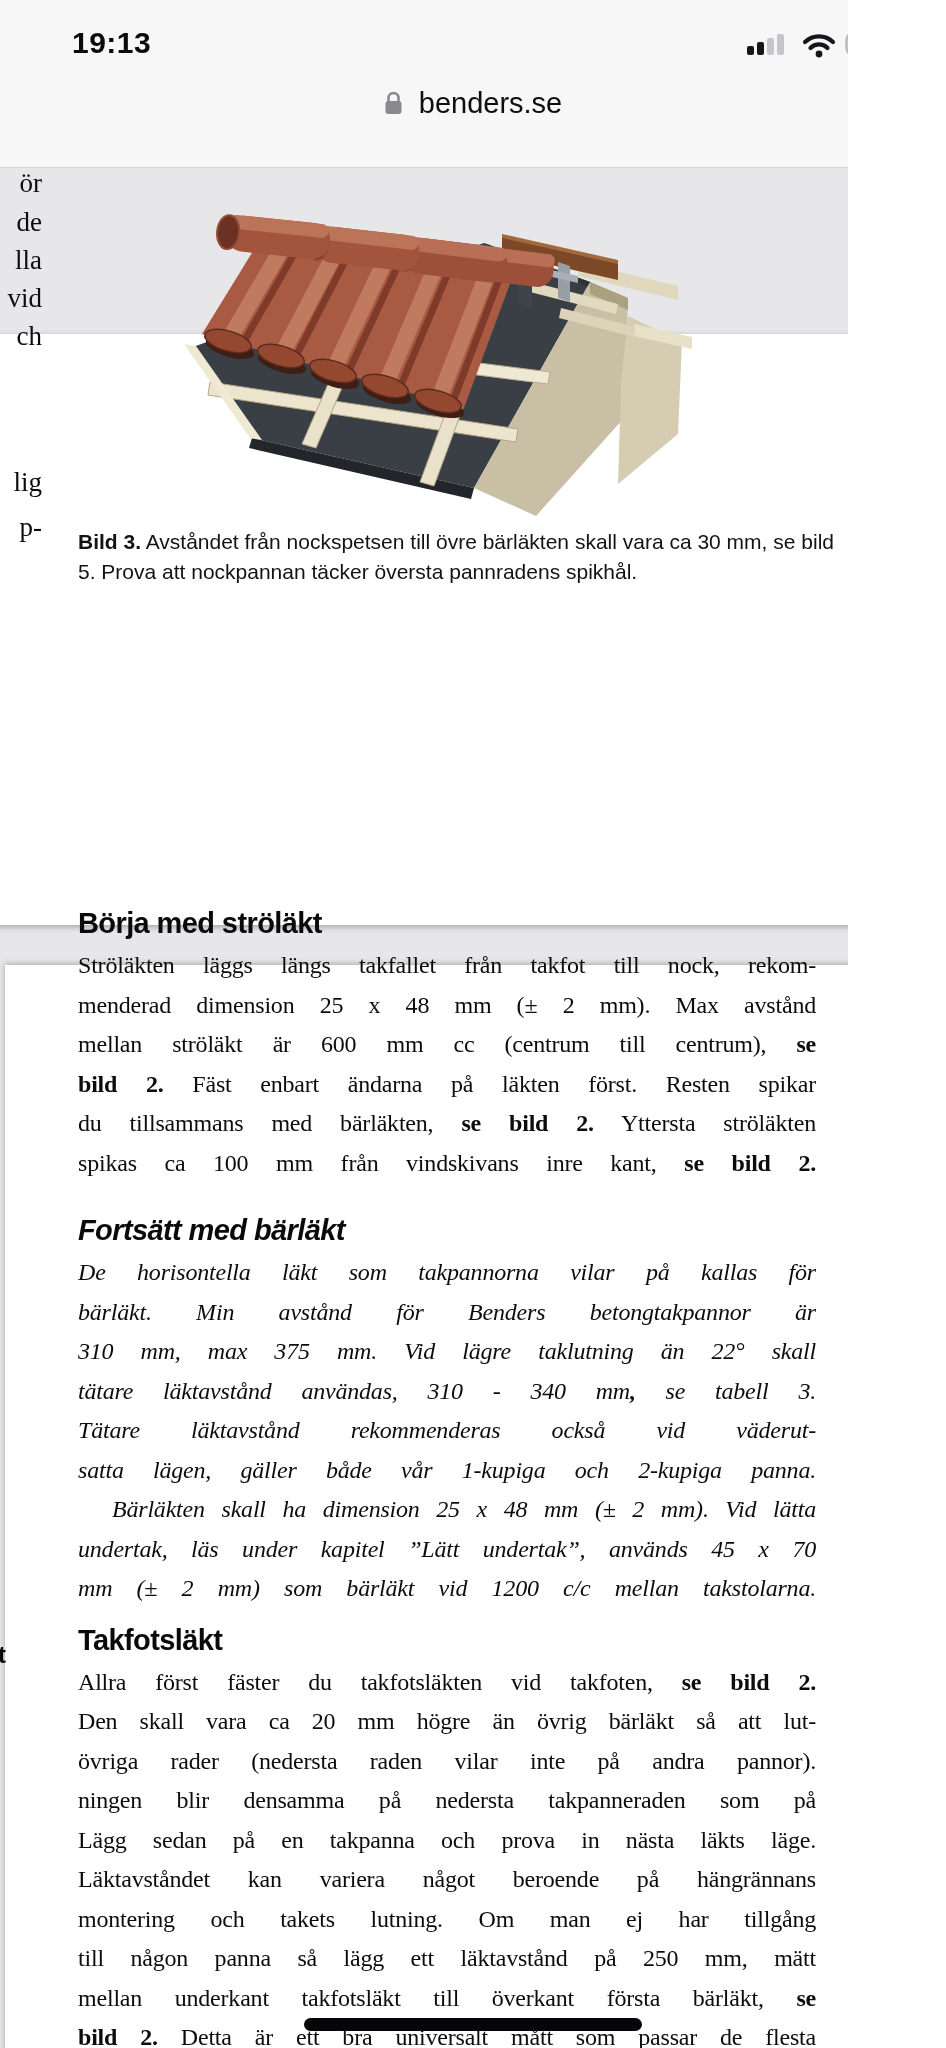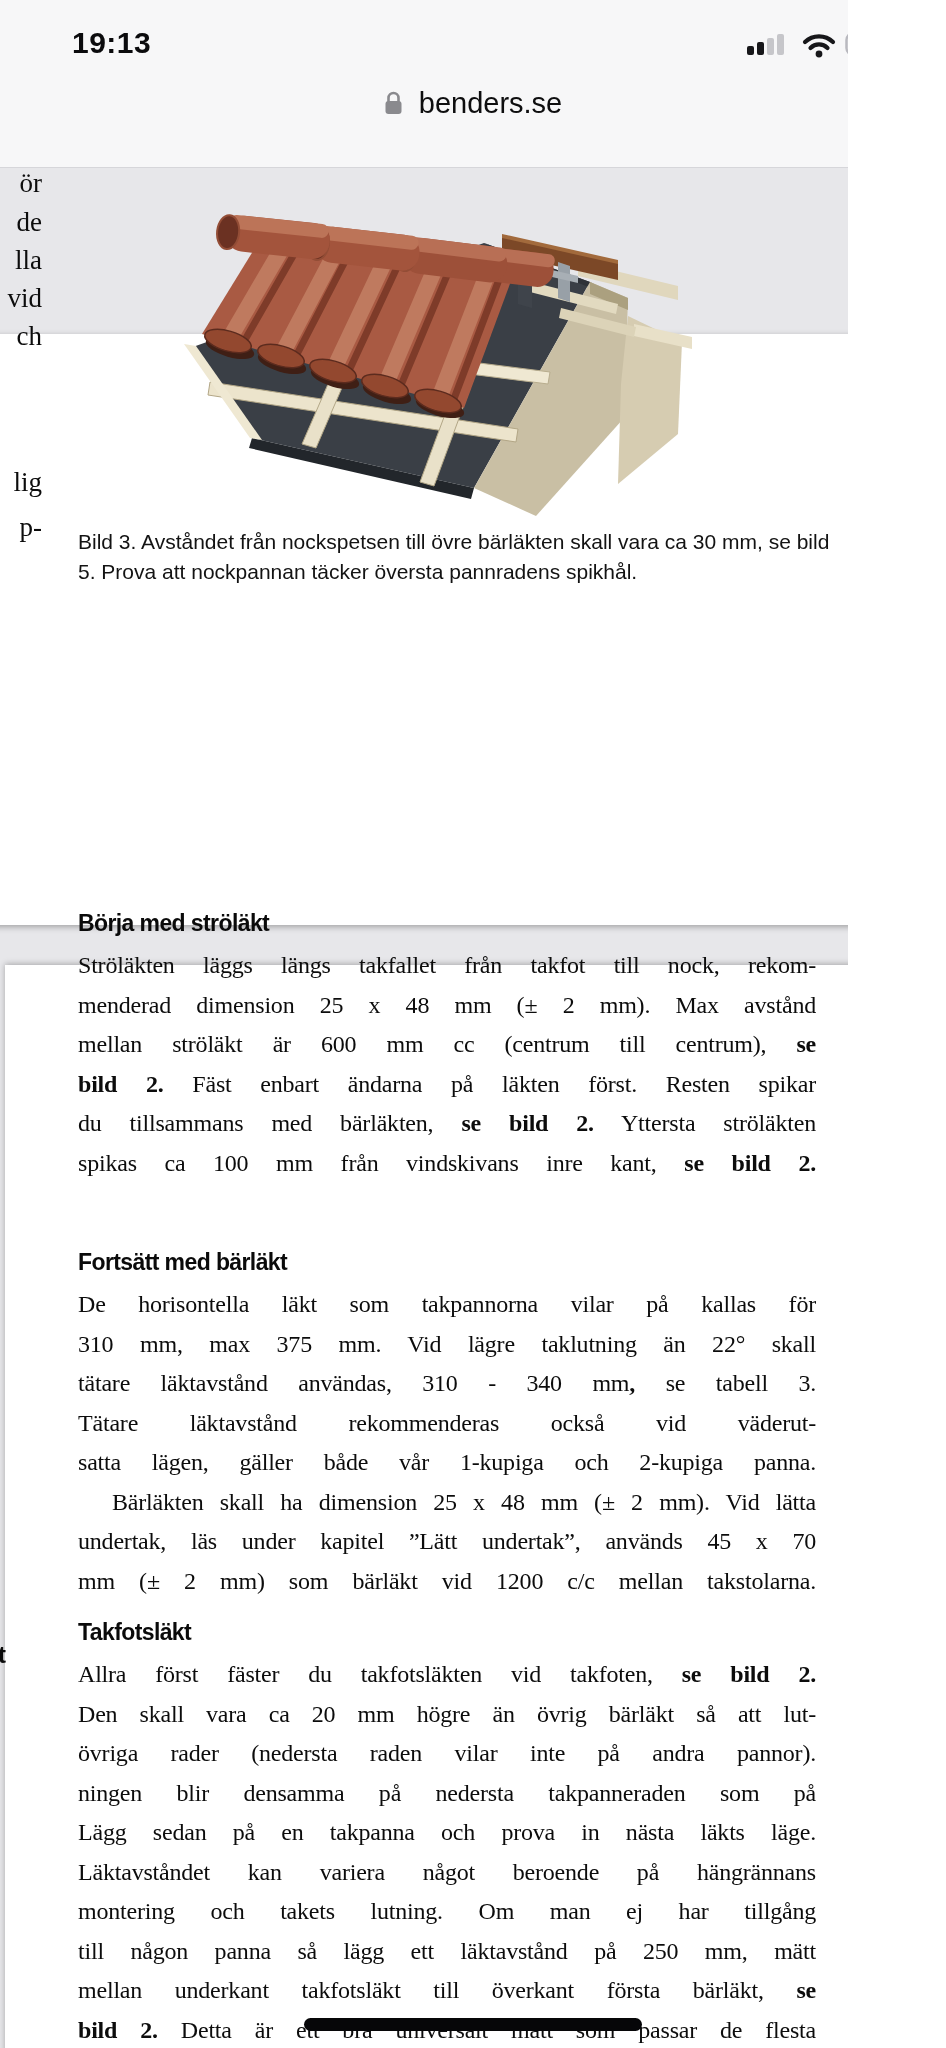--- a/index.html
+++ b/index.html
@@ -20,26 +20,26 @@
   
   .frag{position:absolute;left:-6px;width:48px;text-align:right;font-family:"Liberation Serif",serif;font-size:27px;color:#0c0c0c;line-height:34px;z-index:3;}
   .frag2{position:absolute;left:-2px;top:1641px;font-family:"Liberation Sans",sans-serif;font-weight:bold;font-size:24px;color:#0a0a0a;z-index:3;}
 
   
   .figure{position:absolute;left:166px;top:186px;width:530px;height:342px;z-index:2;}
 
   
   .caption{position:absolute;left:78px;top:527px;width:780px;z-index:2;}
   .cap-ln{height:30px;line-height:30px;font-family:"Liberation Sans",sans-serif;font-size:21px;color:#131313;}
-  .cap-ln .b{font-weight:normal;}
+  .cap-ln .b{font-weight:bold;}
 
   
   .content{position:absolute;left:78px;top:900px;width:738px;z-index:2;}
-  .sec-h{font-family:"Liberation Sans",sans-serif;font-weight:bold;font-size:23px;letter-spacing:-.6px;color:#0a0a0a;height:46px;line-height:46px;}
-  .section.s1{margin-top:56px;}
+  .sec-h{font-family:"Liberation Sans",sans-serif;font-weight:bold;font-size:29px;letter-spacing:-.6px;color:#0a0a0a;height:46px;line-height:46px;}
+  .section.s1{margin-top:24px;font-style:italic;}
   .section.s2{margin-top:8px;}
   .ln{height:39.5px;line-height:39.5px;text-align:justify;overflow:hidden;font-family:"Liberation Serif",serif;font-size:24px;color:#0c0c0c;letter-spacing:-.2px;word-spacing:-1px;}
   .ln::after{content:"";display:inline-block;width:100%;}
   .ln .b{font-weight:bold;}
   .ln.indent{text-indent:34px;}
 
   
   .home-indicator{position:absolute;left:304px;top:2018px;width:338px;height:13px;border-radius:7px;background:#060608;z-index:50;}
 </style>
 </head>
@@ -181,20 +181,21 @@
         <div class="ln"><span>Ströläkten läggs längs takfallet från takfot till nock, rekom-</span></div>
         <div class="ln"><span>menderad dimension 25 x 48 mm (± 2 mm). Max avstånd</span></div>
         <div class="ln"><span>mellan ströläkt är 600 mm cc (centrum till centrum), </span><span class="b">se</span></div>
         <div class="ln"><span class="b">bild 2.</span><span> Fäst enbart ändarna på läkten först. Resten spikar</span></div>
         <div class="ln"><span>du tillsammans med bärläkten, </span><span class="b">se bild 2.</span><span> Yttersta ströläkten</span></div>
         <div class="ln"><span>spikas ca 100 mm från vindskivans inre kant, </span><span class="b">se bild 2.</span></div>
       </div>
       <div class="section s1">
         <div class="sec-h">Fortsätt med bärläkt</div>
         <div class="ln"><span>De horisontella läkt som takpannorna vilar på kallas för</span></div>
+        <div class="ln"><span>bärläkt. Min avstånd för Benders betongtakpannor är</span></div>
         <div class="ln"><span>310 mm, max 375 mm. Vid lägre taklutning än 22° skall</span></div>
         <div class="ln"><span>tätare läktavstånd användas, 310 - 340 mm</span><span class="b">,</span><span> se tabell 3.</span></div>
         <div class="ln"><span>Tätare läktavstånd rekommenderas också vid väderut-</span></div>
         <div class="ln"><span>satta lägen, gäller både vår 1-kupiga och 2-kupiga panna.</span></div>
         <div class="ln indent"><span>Bärläkten skall ha dimension 25 x 48 mm (± 2 mm). Vid lätta</span></div>
         <div class="ln"><span>undertak, läs under kapitel ”Lätt undertak”, används 45 x 70</span></div>
         <div class="ln"><span>mm (± 2  mm) som bärläkt vid 1200 c/c mellan takstolarna.</span></div>
       </div>
       <div class="section s2">
         <div class="sec-h">Takfotsläkt</div>

